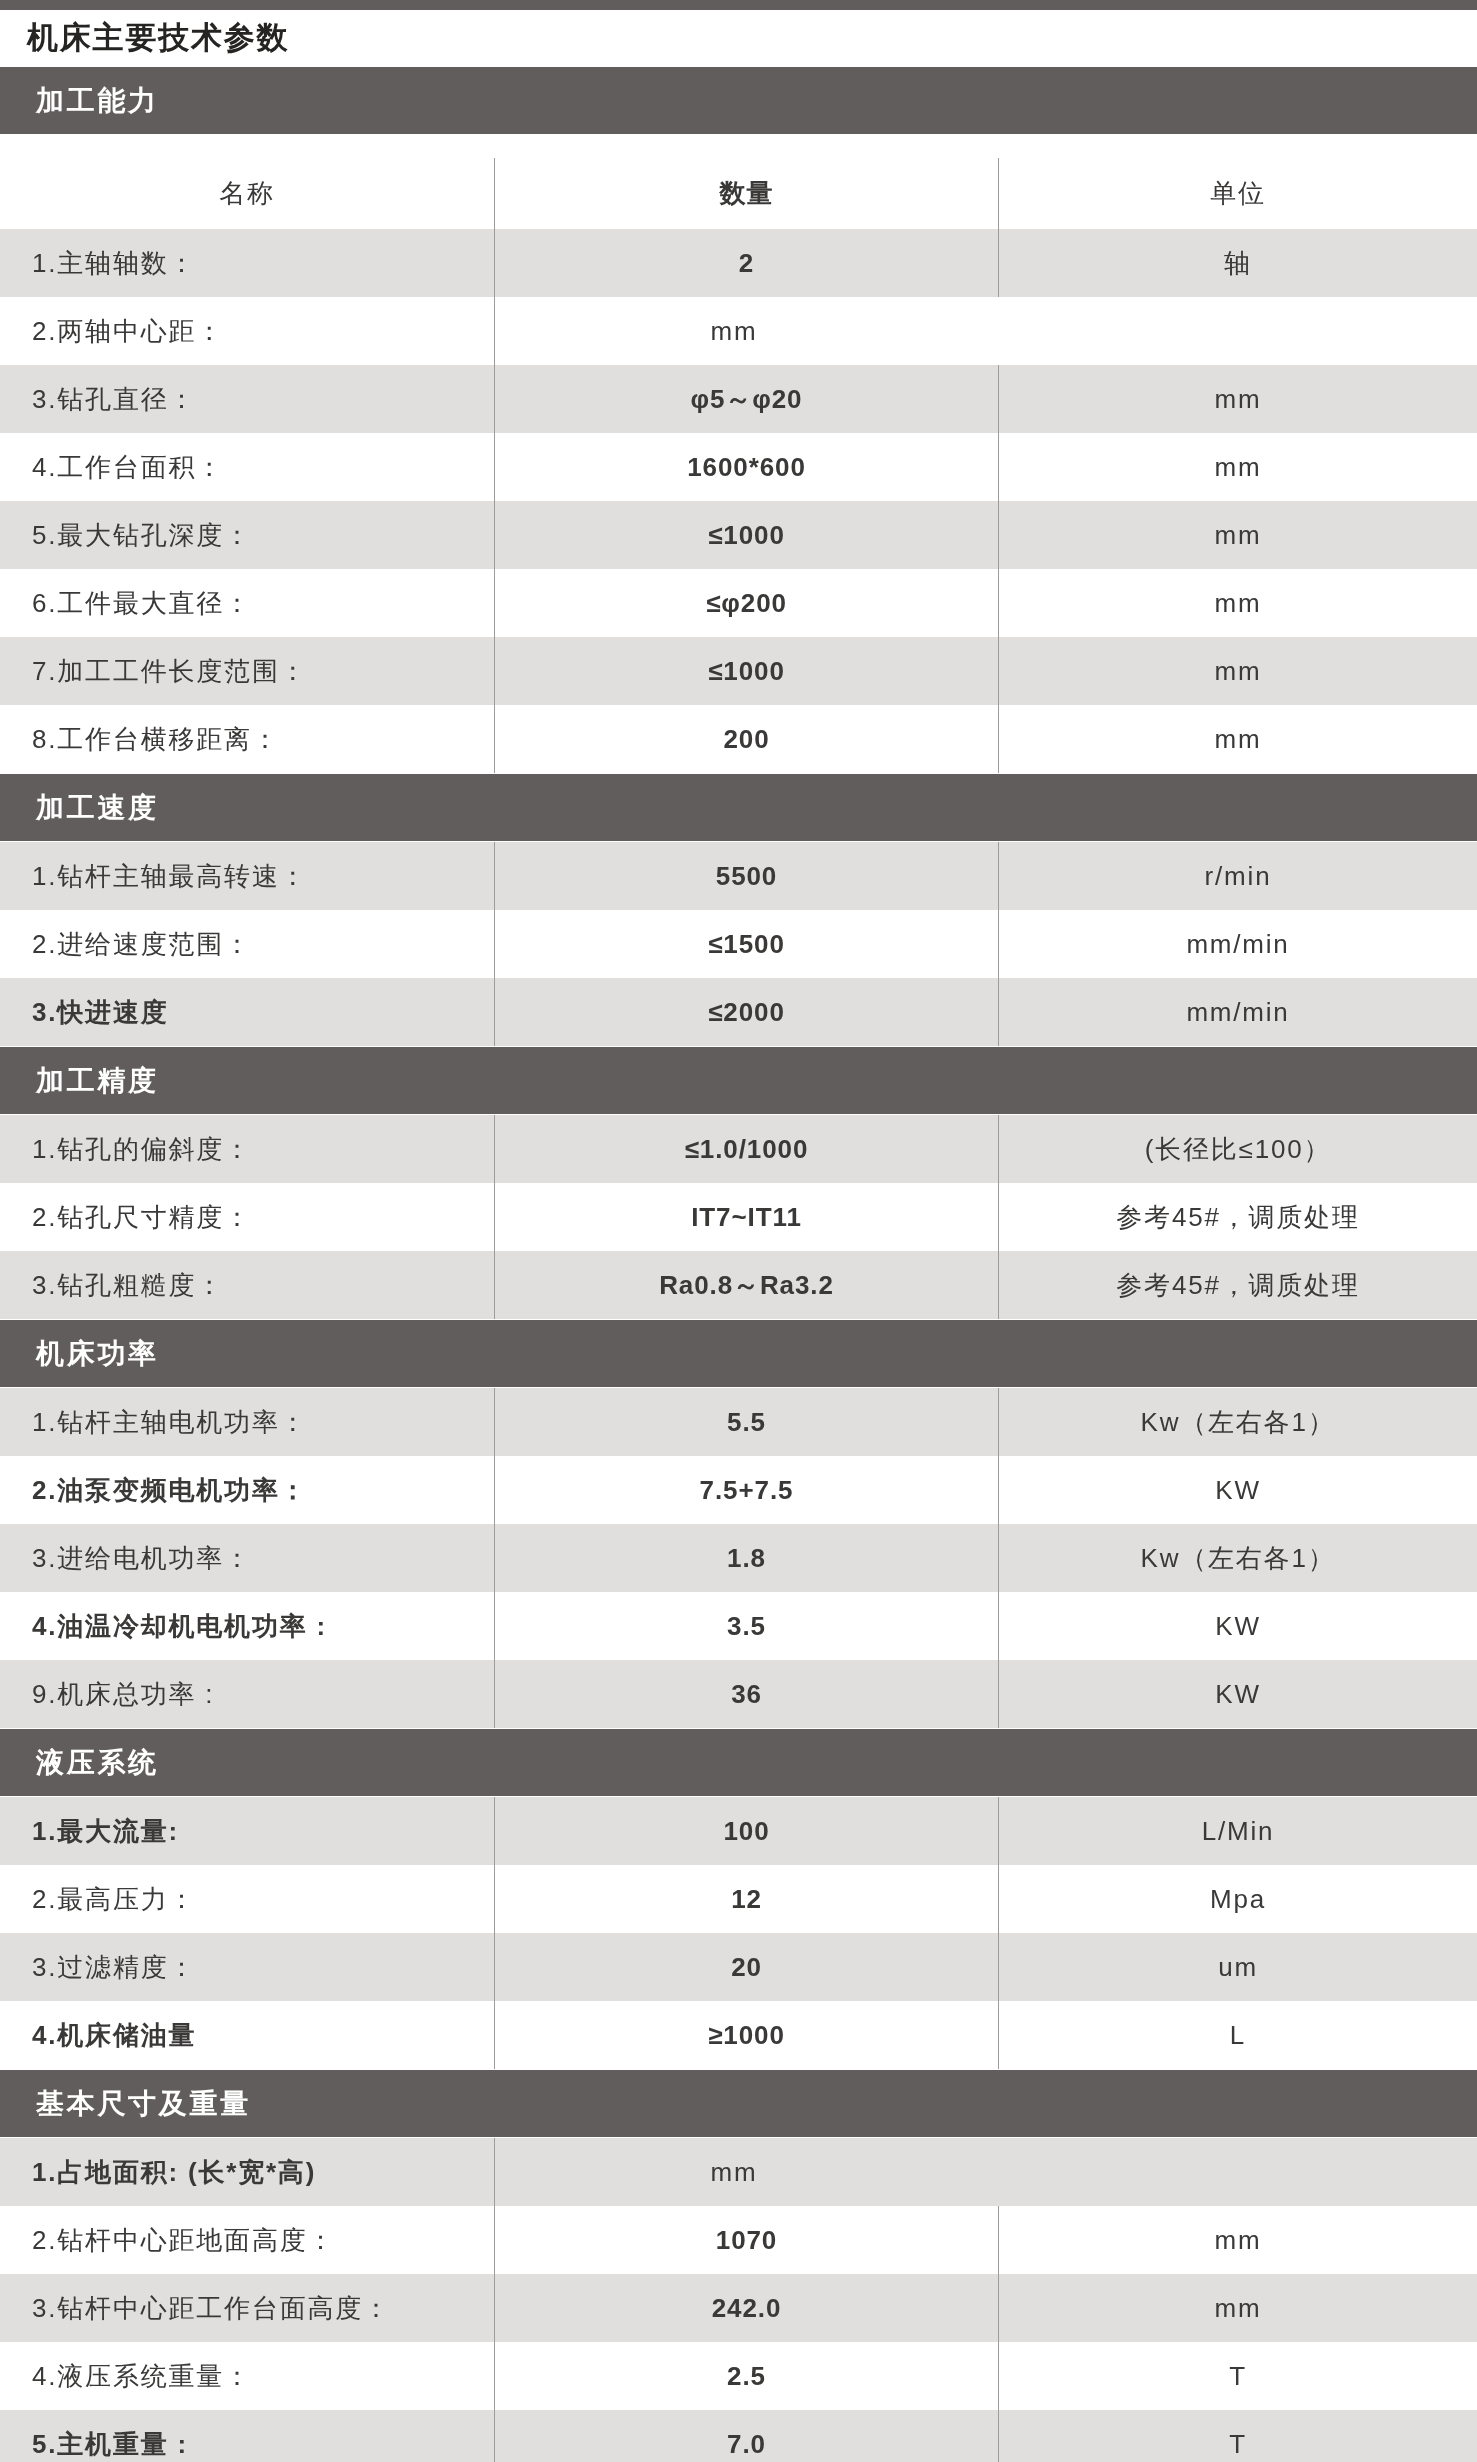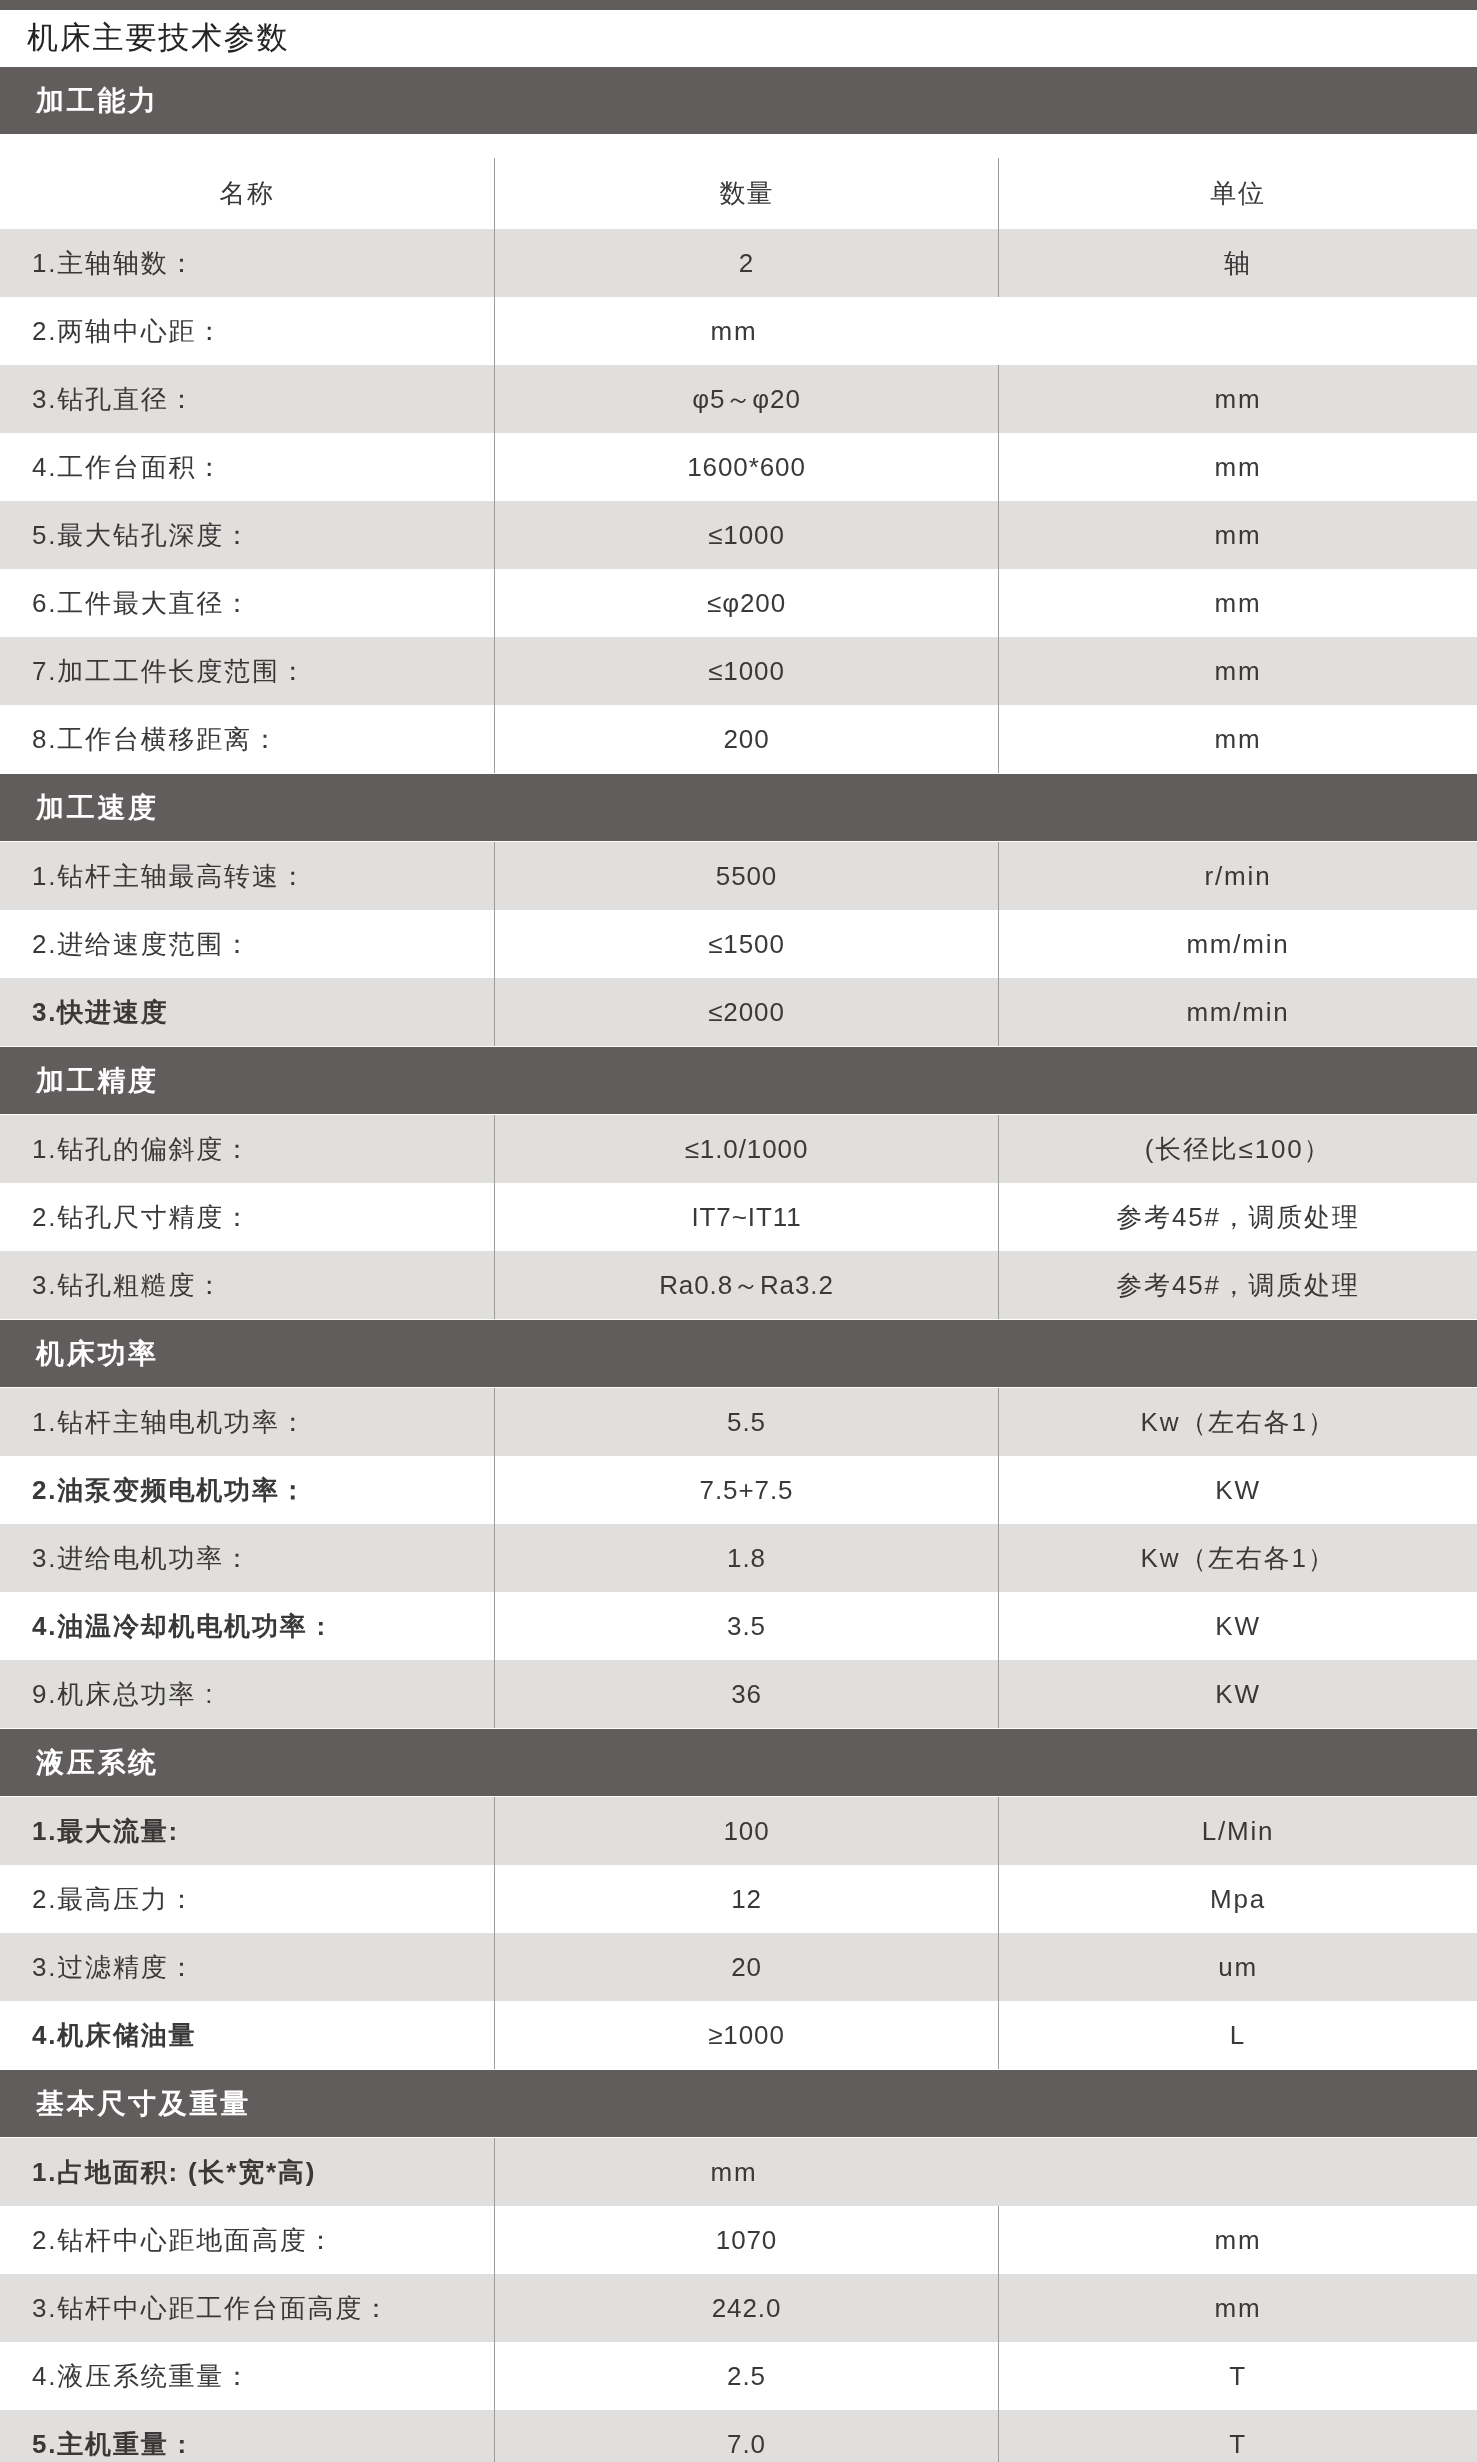--- a/index.html
+++ b/index.html
@@ -17,21 +17,21 @@
   .top-strip{
     height:10px;
     background:var(--bar-bg);
   }
   .page-title{
     height:56px;
     display:flex;
     align-items:center;
     padding-left:27px;
     font-size:31px;
-    font-weight:normal;
+    font-weight:bold;
     color:#262422;
     letter-spacing:1.8px;
   }
   .section-bar{
     box-sizing:border-box;
     height:69px;
     background:var(--bar-bg);
     color:#ffffff;
     font-size:28px;
     font-weight:bold;
@@ -62,20 +62,21 @@
   .cell.c0{
     width:494px;
     padding-left:32px;
     justify-content:flex-start;
     letter-spacing:1.8px;
   }
   .cell.c1{
     width:504px;
     justify-content:center;
     border-left:1.8px solid var(--divider);
+    font-weight:bold;
   }
   .cell.c2{
     width:479px;
     justify-content:center;
     border-left:1.8px solid var(--divider);
     letter-spacing:1.8px;
   }
   .header-row .cell.c0{
     justify-content:center;
     padding-left:0;

